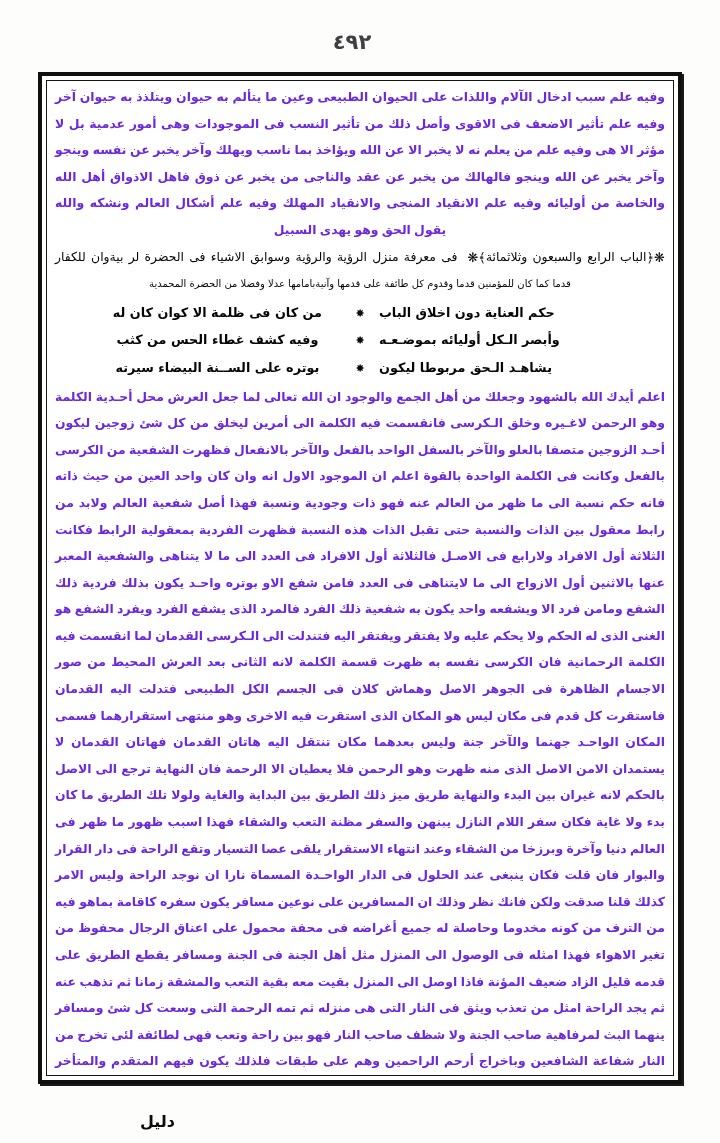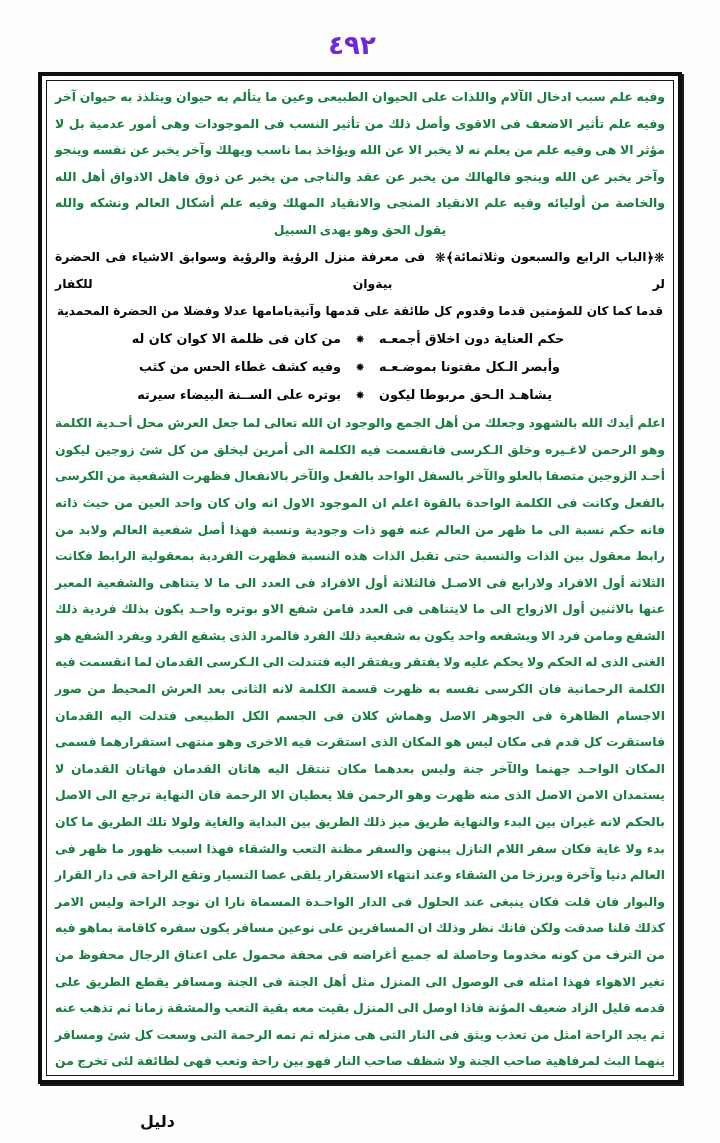--- a/index.html
+++ b/index.html
@@ -18,23 +18,23 @@
   }
 
   
   .folio {
     position: absolute;
     top: 30px;
     left: 0;
     right: 16px;
     text-align: center;
     font-family: "DejaVu Sans", "Liberation Sans", sans-serif;
-    font-size: 26px;
-    font-weight: 700;
-    color: #6d28d9;
+    font-size: 21px;
+    font-weight: 700;
+    color: #404040;
     letter-spacing: 1px;
     direction: rtl;
   }
 
   
   .frame-outer {
     position: absolute;
     left: 38px;
     top: 72px;
     width: 644px;
@@ -60,21 +60,21 @@
     right: 9px;
     bottom: 8px;
     overflow: hidden;
   }
 
   
   .block {
     direction: rtl;
     text-align: justify;
     text-align-last: center;
-    color: #15803d;
+    color: #6d28d9;
     font-family: "DejaVu Sans", "Liberation Sans", sans-serif;
     font-size: 12.4px;
     line-height: 26.6px;
     font-weight: 700;
     word-spacing: -1px;
     letter-spacing: -0.3px;
     padding: 0 4px;
     -webkit-font-smoothing: none;
   }
   .block.opening {
@@ -85,41 +85,41 @@
   }
 
   
   .chapter-line {
     direction: rtl;
     text-align: justify;
     text-align-last: justify;
     color: #060606;
     font-size: 12.4px;
     line-height: 26.6px;
-    font-weight: 700;
+    font-weight: 400;
     letter-spacing: -0.3px;
     padding: 0 4px;
   }
   .chapter-title {
     white-space: nowrap;
   }
   .ornament {
     font-size: 13px;
     vertical-align: -1px;
   }
   .chapter-subject {
     margin-right: 10px;
   }
   .chapter-tail {
     direction: rtl;
     text-align: justify;
     text-align-last: center;
-    font-size: 12px;
-    line-height: 26.6px;
-    font-weight: 700;
+    font-size: 10px;
+    line-height: 26.6px;
+    font-weight: 400;
     color: #060606;
     letter-spacing: -0.3px;
     padding: 0 4px;
   }
 
   
   .poem {
     direction: rtl;
     margin: 2px 0 1px 0;
   }
@@ -136,21 +136,21 @@
   }
   .hemistich {
     width: 40%;
     white-space: nowrap;
   }
   .hemistich.first {
     text-align: left;
     padding-left: 6px;
   }
   .hemistich.second {
-    text-align: right;
+    text-align: center;
     padding-right: 6px;
   }
   .verse-star {
     width: 26px;
     text-align: center;
     font-size: 11px;
     color: #0a0a0a;
   }
 
   
@@ -180,27 +180,27 @@
 
       <div class="chapter-line">
         <span class="chapter-title"><span class="ornament">❋﴿</span><span>الباب الرابع والسبعون وثلاثمائة</span><span class="ornament">﴾❋</span></span><span class="chapter-subject">فى معرفة منزل الرؤية والرؤية وسوابق الاشياء فى الحضرة لر بيةوان للكفار</span>
       </div>
 
       <div class="chapter-tail">قدما كما كان للمؤمنين قدما وقدوم كل طائفة على قدمها وآنيةبامامها عدلا وفضلا من الحضرة المحمدية</div>
 
       <div class="poem">
 
         <div class="verse">
-          <span class="hemistich first">حكم العناية دون اخلاق أجمعـه</span>
+          <span class="hemistich first">حكم العناية دون اخلاق الباب</span>
           <span class="verse-star">✸</span>
           <span class="hemistich second">من كان فى ظلمة الا كوان كان له</span>
         </div>
 
         <div class="verse">
-          <span class="hemistich first">وأبصر الـكل مفتونا بموضـعـه</span>
+          <span class="hemistich first">وأبصر الـكل أوليائه بموضـعـه</span>
           <span class="verse-star">✸</span>
           <span class="hemistich second">وفيه كشف غطاء الحس من كثب</span>
         </div>
 
         <div class="verse">
           <span class="hemistich first">يشاهـد الـحق مربوطا ليكون</span>
           <span class="verse-star">✸</span>
           <span class="hemistich second">بوتره على الســنة البيضاء سيرته</span>
         </div>
 

